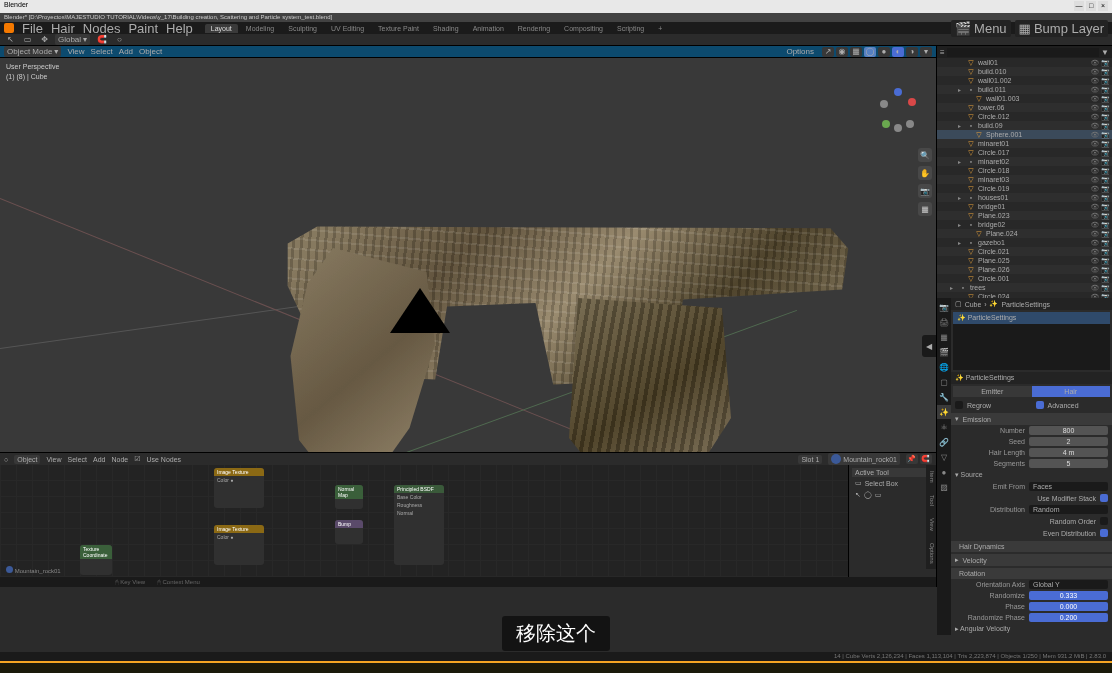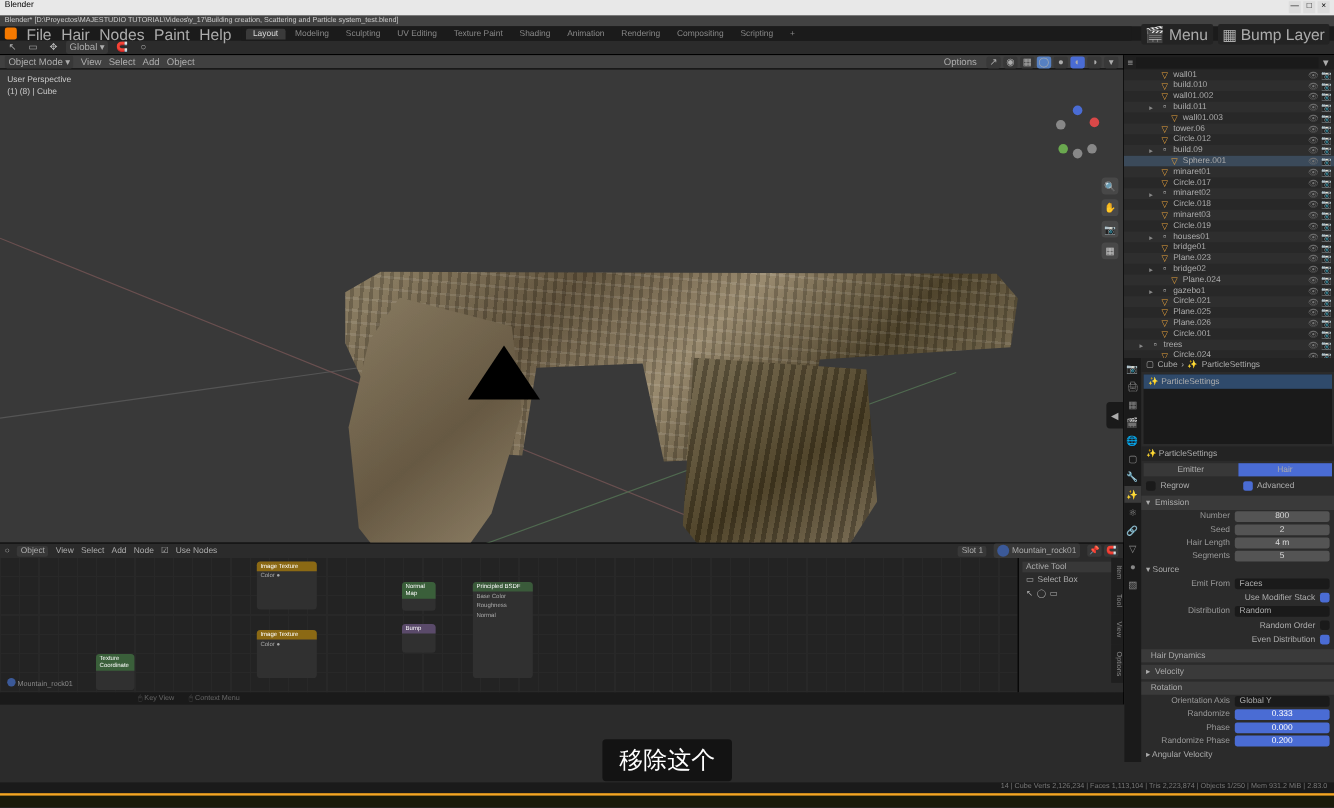--- a/index.html
+++ b/index.html
@@ -31,21 +31,21 @@
 .toolitem.btn { background: #383838; border-radius: 2px; }
 .globe { width: 10px; height: 10px; border-radius: 50%; background: #3b5998; }
 
 
 .workspace { display: flex; height: 541px; }
 
 
 .viewport-col { flex: 1; display: flex; flex-direction: column; }
 
 
-.vp-header { height: 12px; background: #404040; display: flex; align-items: center; padding: 0 4px; gap: 6px; border-bottom: 1px solid #000; }
+.vp-header { height: 12px; background: #0c4a6e; display: flex; align-items: center; padding: 0 4px; gap: 6px; border-bottom: 1px solid #000; }
 .vp-header-right { margin-left: auto; display: flex; gap: 2px; align-items: center; }
 .vp-btn { width: 12px; height: 10px; background: #383838; border-radius: 2px; display: flex; align-items: center; justify-content: center; }
 .vp-btn.active { background: #4a6cd4; }
 .vp-btn.blue { background: #5680c2; }
 
 
 .vp-body { flex: 1; background: #393939; position: relative; overflow: hidden; }
 .vp-overlay-tl { position: absolute; top: 4px; left: 6px; font-size: 7px; color: #ccc; }
 .vp-overlay-tl div { line-height: 10px; }
 

